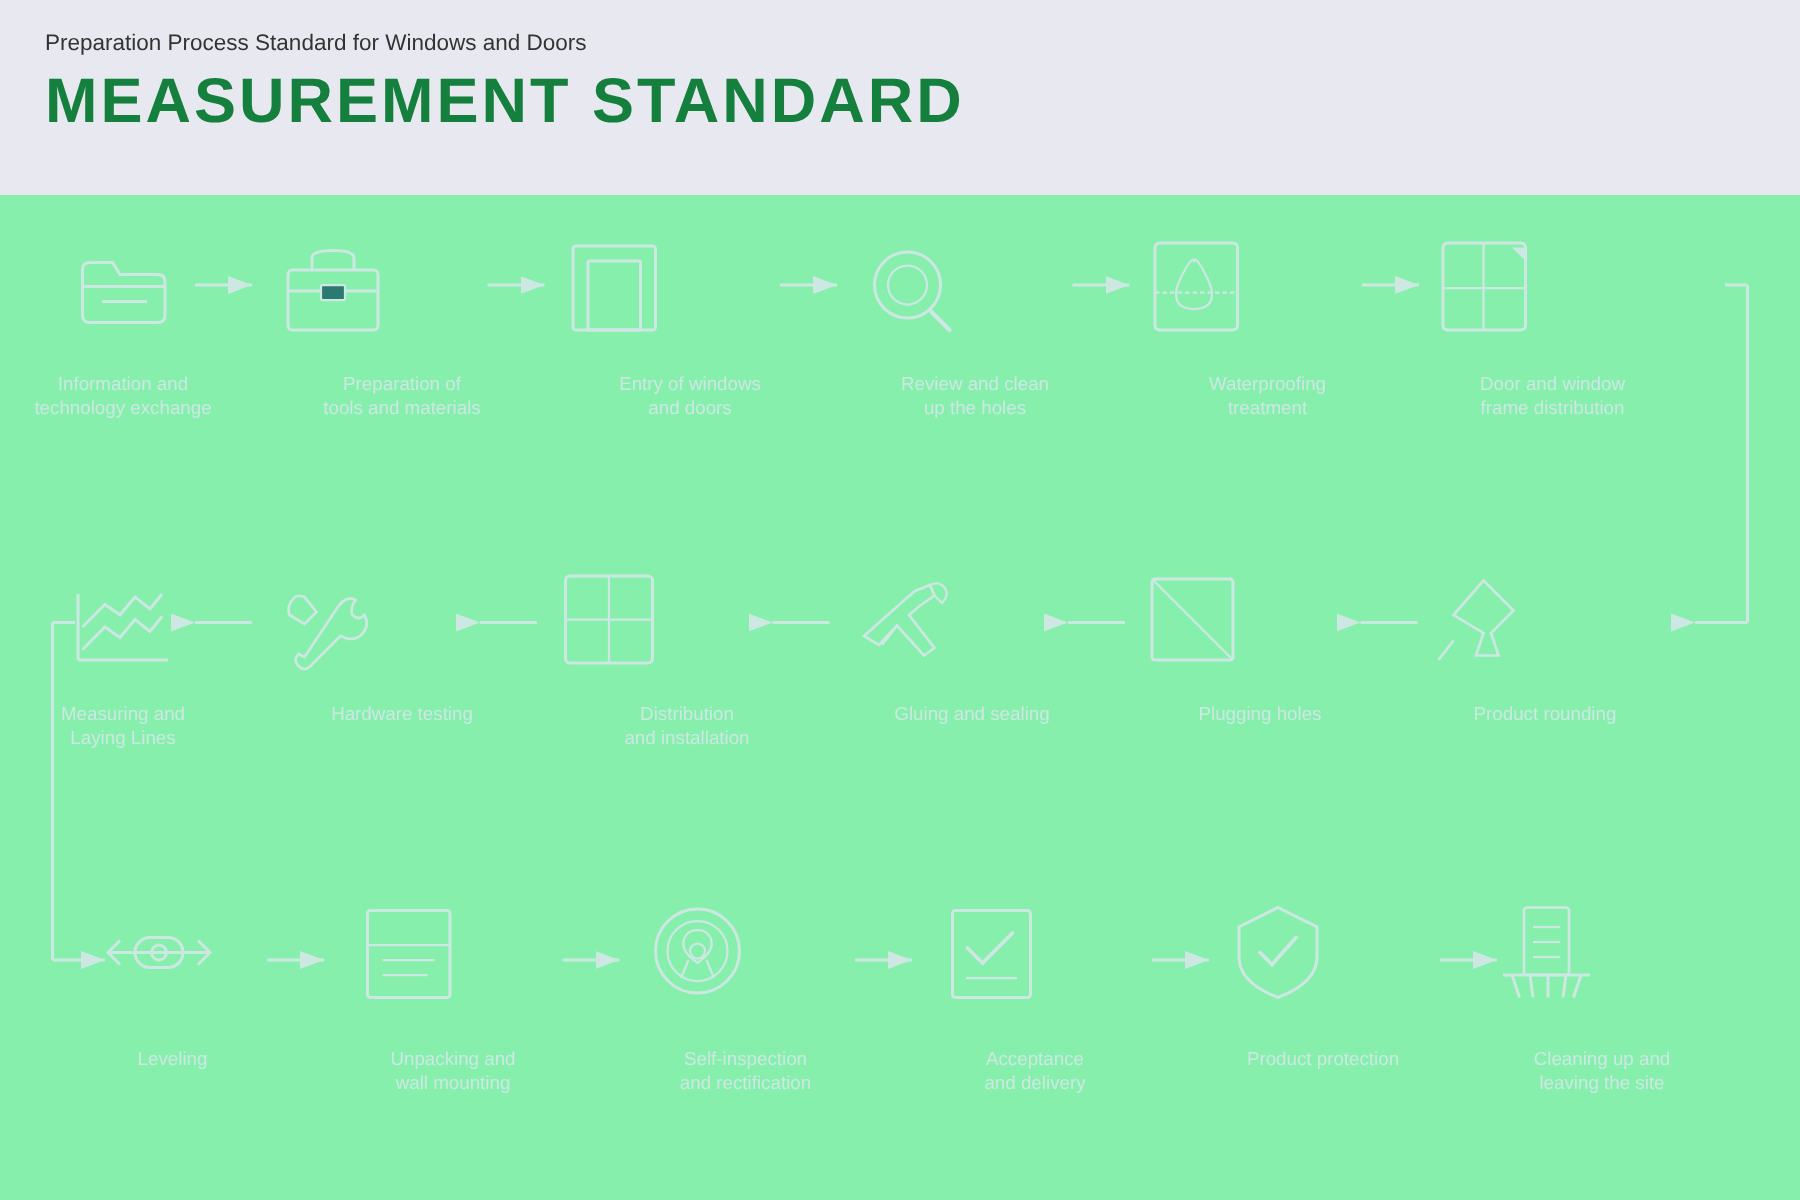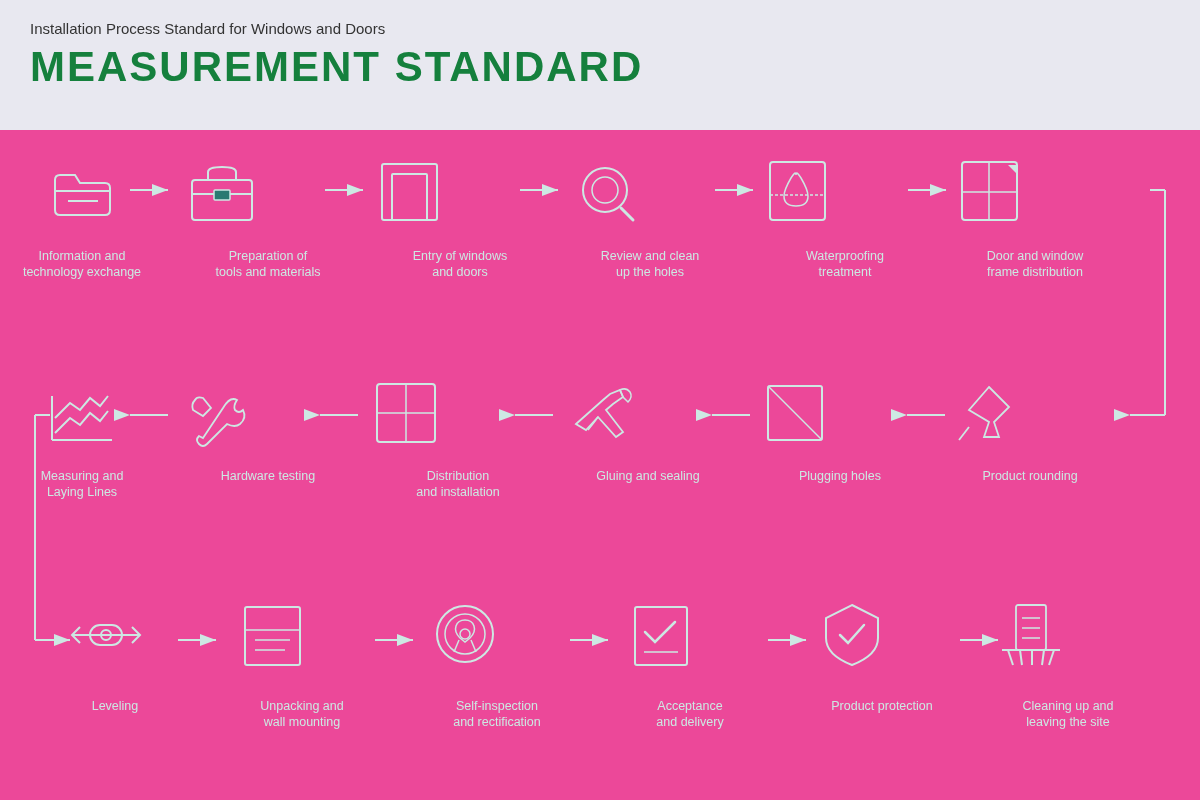--- a/index.html
+++ b/index.html
@@ -22,32 +22,32 @@
       margin-bottom: 6px;
     }
     .header-title {
       font-size: 42px;
       font-weight: 700;
       color: #15803d;
       letter-spacing: 2px;
     }
 
     .main {
-      background-color: #ec4899;
+      background-color: #86efac;
       width: 1200px;
       height: 670px;
       position: relative;
       padding: 30px 20px;
     }
   </style>
 </head>
 <body>
 
 <div class="header">
-  <div class="header-subtitle">Installation Process Standard for Windows and Doors</div>
+  <div class="header-subtitle">Preparation Process Standard for Windows and Doors</div>
   <div class="header-title">MEASUREMENT STANDARD</div>
 </div>
 
 <div class="main">
   <svg width="1160" height="640" style="position:absolute; top:20px; left:20px;">
     <defs>
       <marker id="arrowhead" markerWidth="8" markerHeight="6" refX="8" refY="3" orient="auto">
         <polygon points="0 0, 8 3, 0 6" fill="#cde8e3"></polygon>
       </marker>
       <marker id="arrowhead-left" markerWidth="8" markerHeight="6" refX="0" refY="3" orient="auto">

